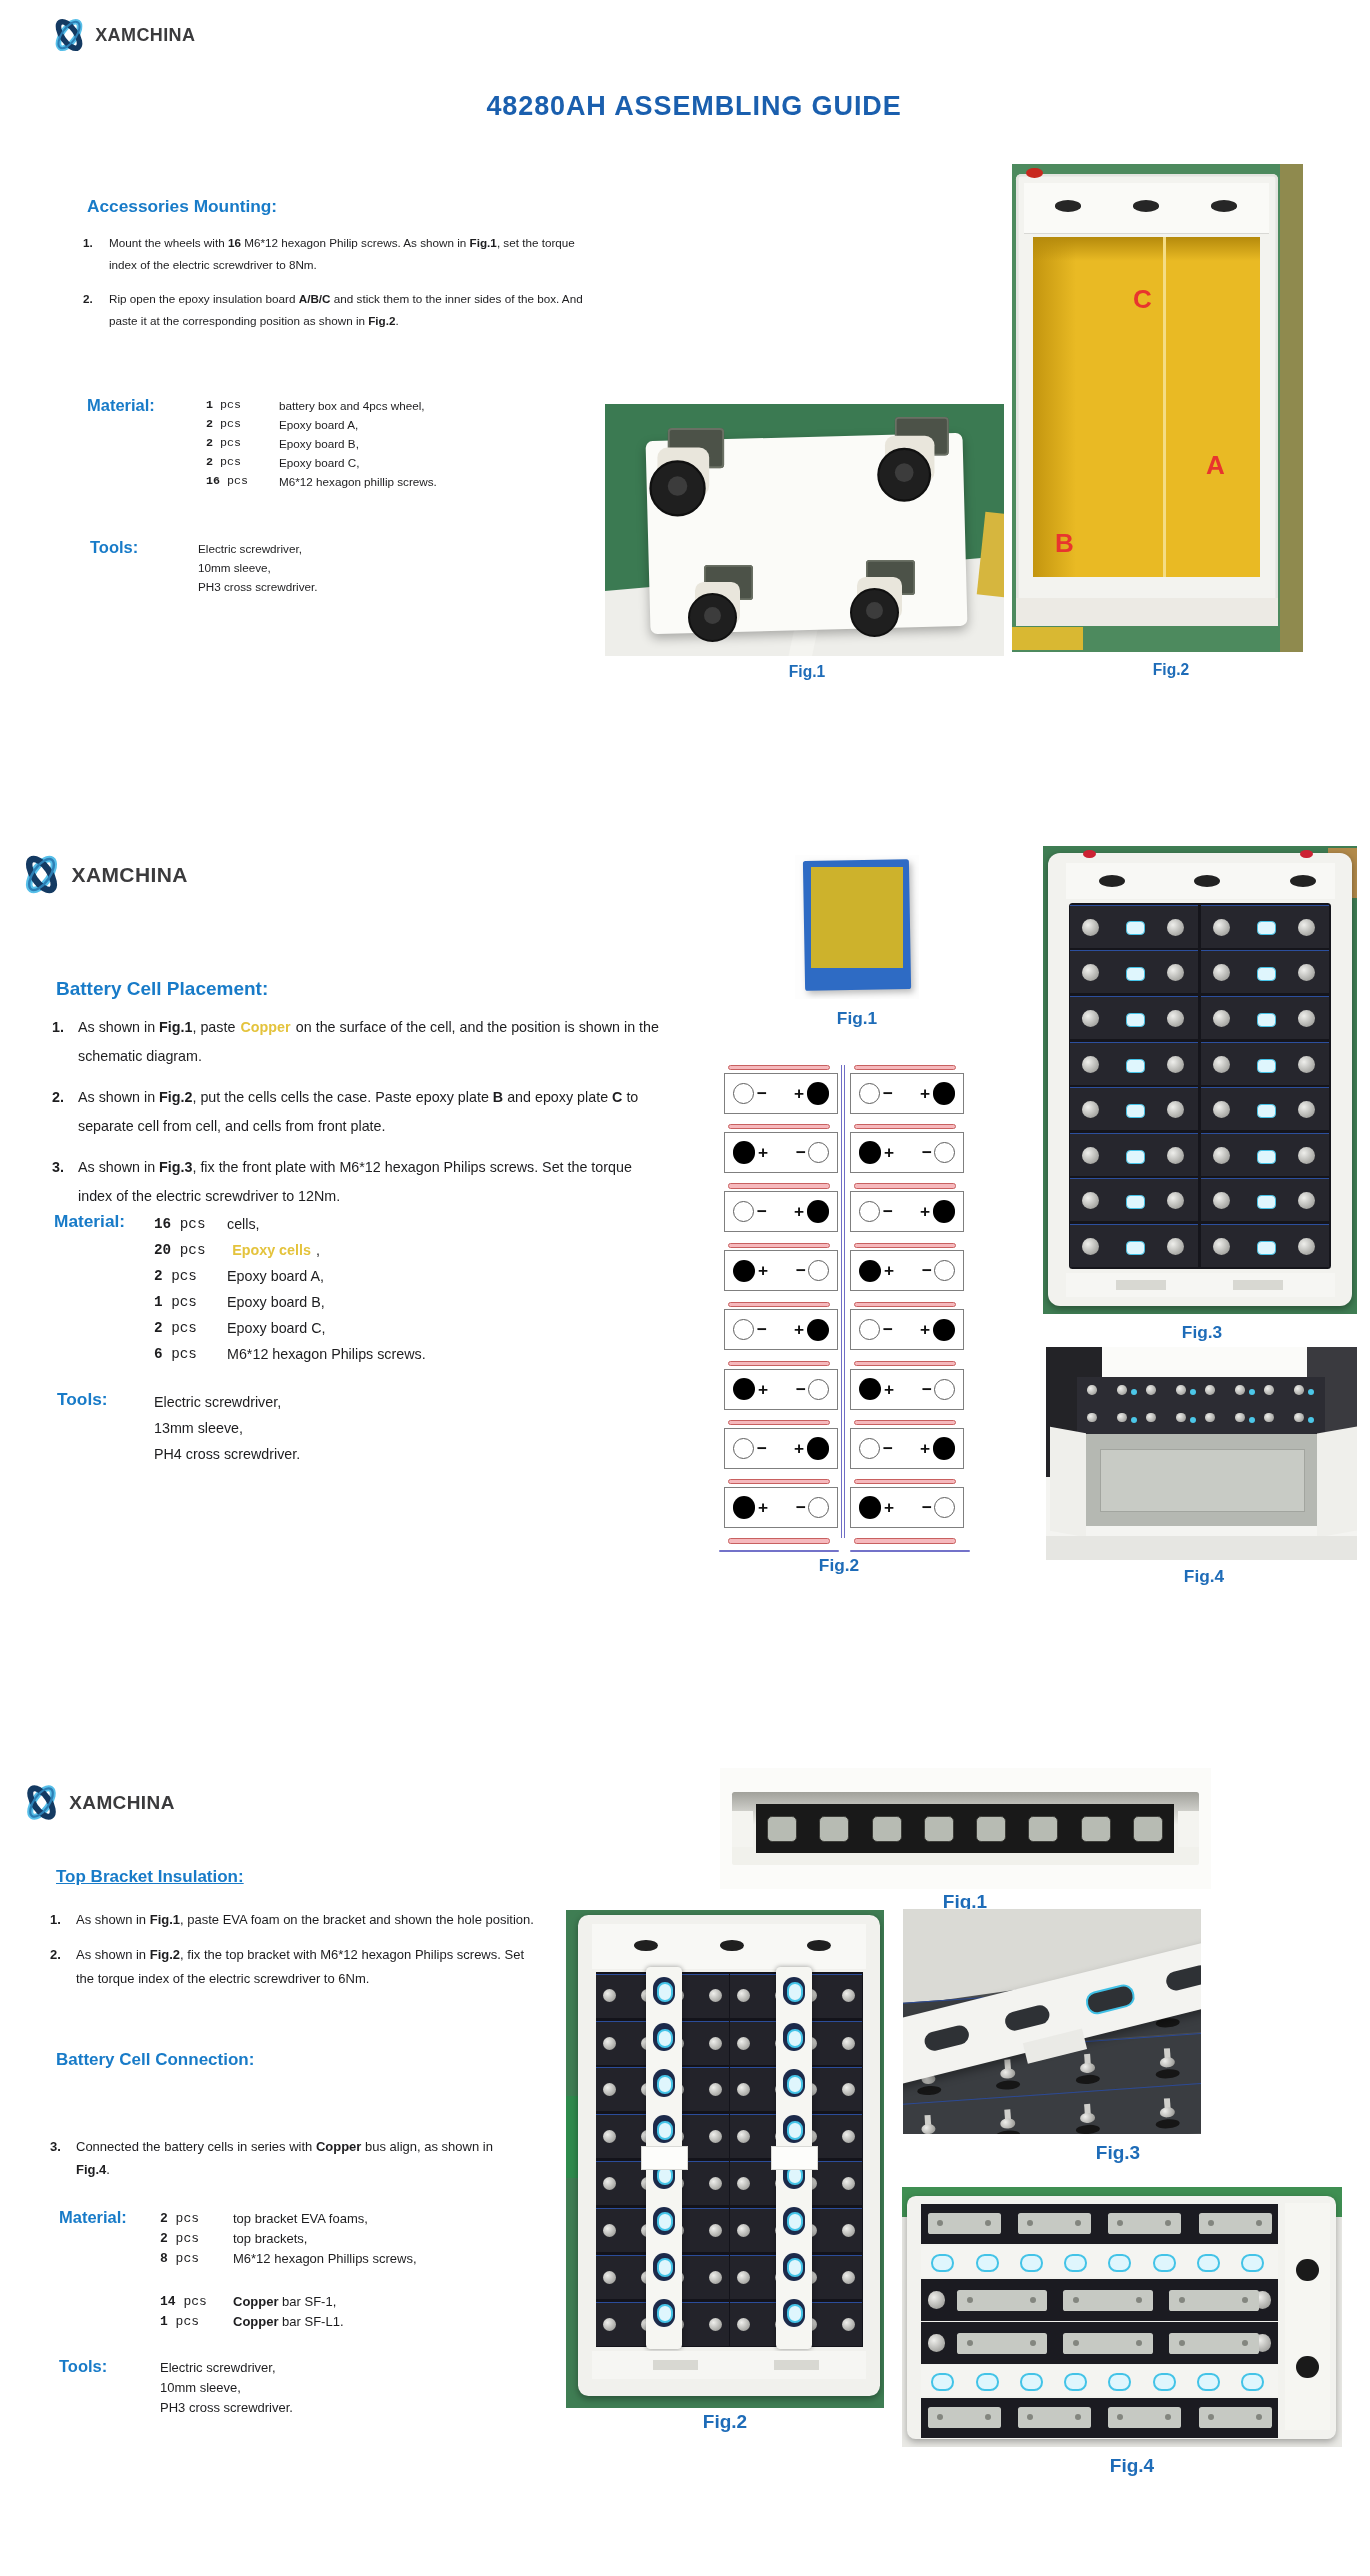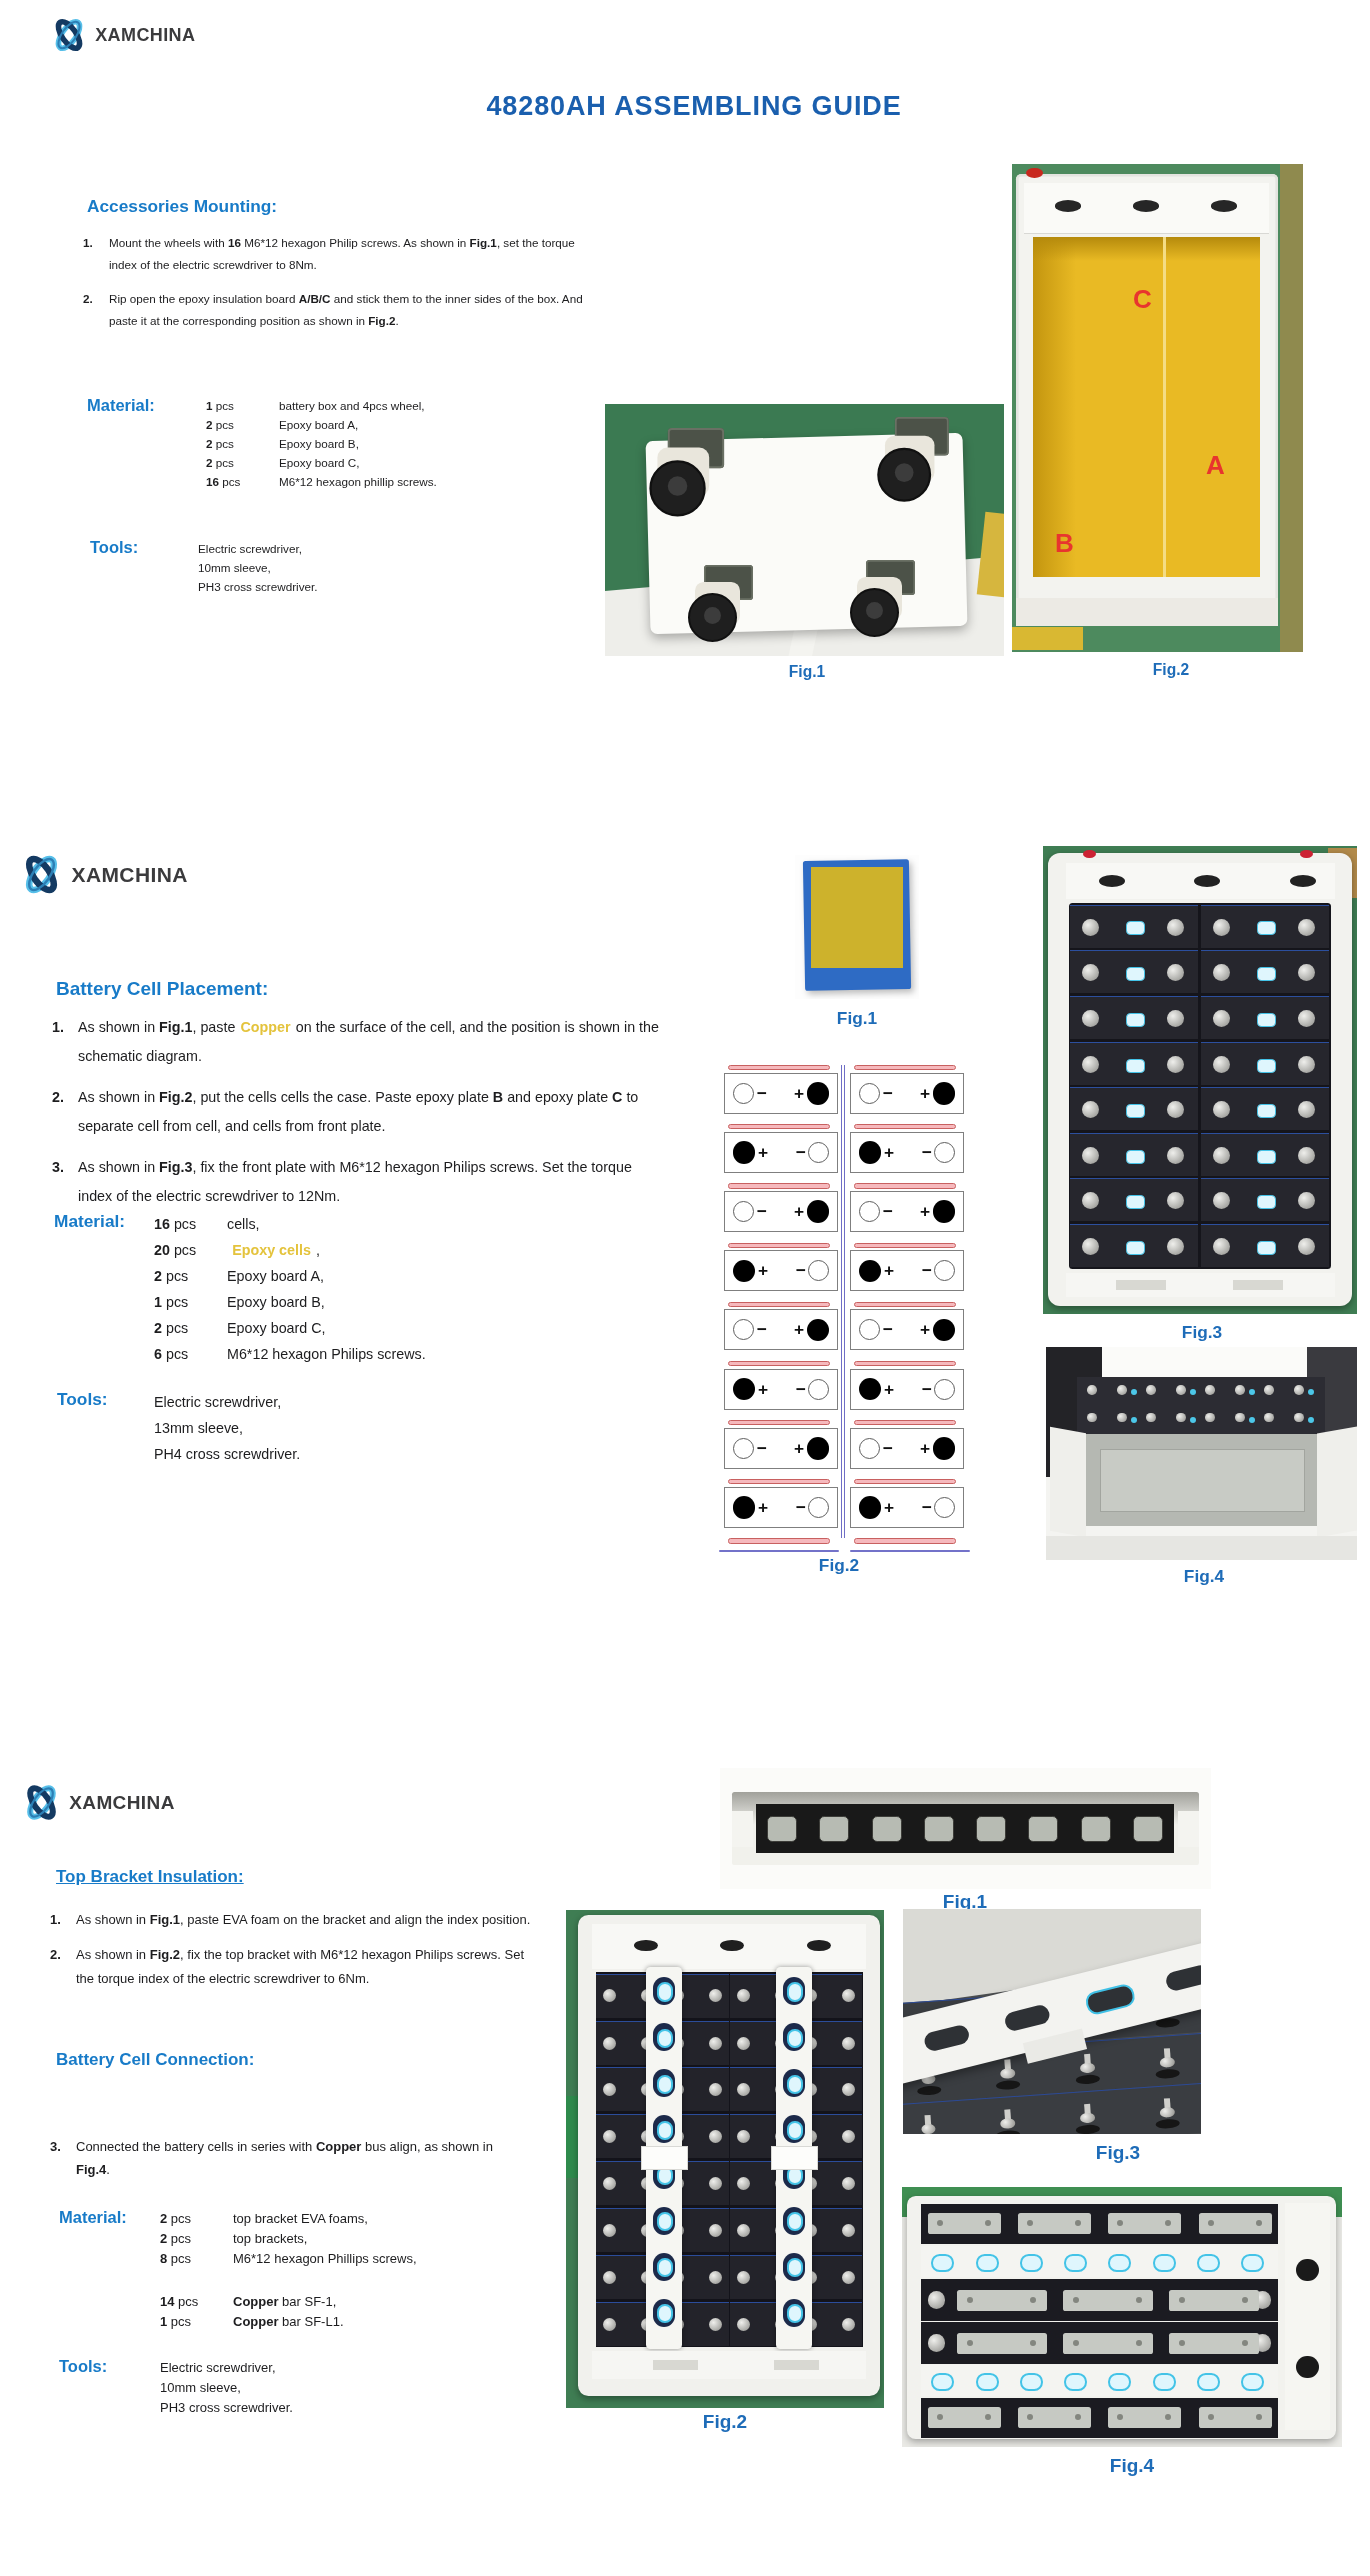--- a/index.html
+++ b/index.html
@@ -9,21 +9,21 @@
   .logo{display:flex;align-items:center;gap:5.2px;}
   .logo .brandname{font-weight:700;color:#3b3b3d;letter-spacing:0.4px;}
   .title{font-weight:700;color:#1a5fae;letter-spacing:0.9px;text-align:center;}
   .h-blue{font-weight:700;color:#187bc8;}
   .figlab{font-weight:700;color:#1e6cb8;text-align:center;display:block;}
   .items .item{display:flex;margin-bottom:12px;}
   .items .num{font-weight:700;flex:0 0 26px;}
   .items .txt{flex:1;}
   .yel{color:#e4c33c;font-weight:700;padding:0 5.2px;}
   .mat .mrow{display:flex;}
-  .mat .qty{flex:0 0 73px;}
+  .mat .qty{flex:0 0 73px;font-family:Liberation Mono, monospace;}
   .mat .qty b{font-weight:700;}
   .tools .trow{display:block;}
   .s1{font-size:11.7px;line-height:22px;}
   .s2{font-size:14.3px;line-height:29px;}
   .s3{font-size:13px;line-height:23.4px;}
   .s1.mat .mrow,.s1.tools .trow{line-height:19px;}
   .s2.mat .mrow,.s2.tools .trow{line-height:26px;}
   .s3.mat .mrow,.s3.tools .trow{line-height:20px;}
   .ph{position:absolute;overflow:hidden;}
   .ph div{position:absolute;}
@@ -552,21 +552,21 @@
     <ellipse cx="30" cy="30" rx="22" ry="10" fill="none" stroke="#143a62" stroke-width="8" transform="rotate(55 30 30)"></ellipse>
     <ellipse cx="30" cy="30" rx="22" ry="10" fill="none" stroke="#2c7fb5" stroke-width="3" transform="rotate(-55 30 30)"></ellipse>
   </svg>
   <span class="brandname" style="font-size:19px;">XAMCHINA</span>
 </div>
 
 <div class="abs h-blue" style="left:56px;top:1867px;font-size:17px;text-decoration:underline;">Top Bracket Insulation:</div>
 <div class="abs items s3" style="left:50px;top:1908px;width:493px;">
     <div class="item">
       <span class="num">1.</span>
-      <span class="txt"><span>As shown in </span><span style="font-weight: 700;">Fig.1</span><span>, paste EVA foam on the bracket and align the index position.</span></span>
+      <span class="txt"><span>As shown in </span><span style="font-weight: 700;">Fig.1</span><span>, paste EVA foam on the bracket and shown the hole position.</span></span>
     </div>
     <div class="item">
       <span class="num">2.</span>
       <span class="txt"><span>As shown in </span><span style="font-weight: 700;">Fig.2</span><span>, fix the top bracket with M6*12 hexagon Philips screws. Set the torque index of the electric screwdriver to 6Nm.</span></span>
     </div>
   </div>
 
 <div class="abs h-blue" style="left:56px;top:2050px;font-size:17px;">Battery Cell Connection:</div>
 <div class="abs items s3" style="left:50px;top:2135px;width:468px;">
     <div class="item">

